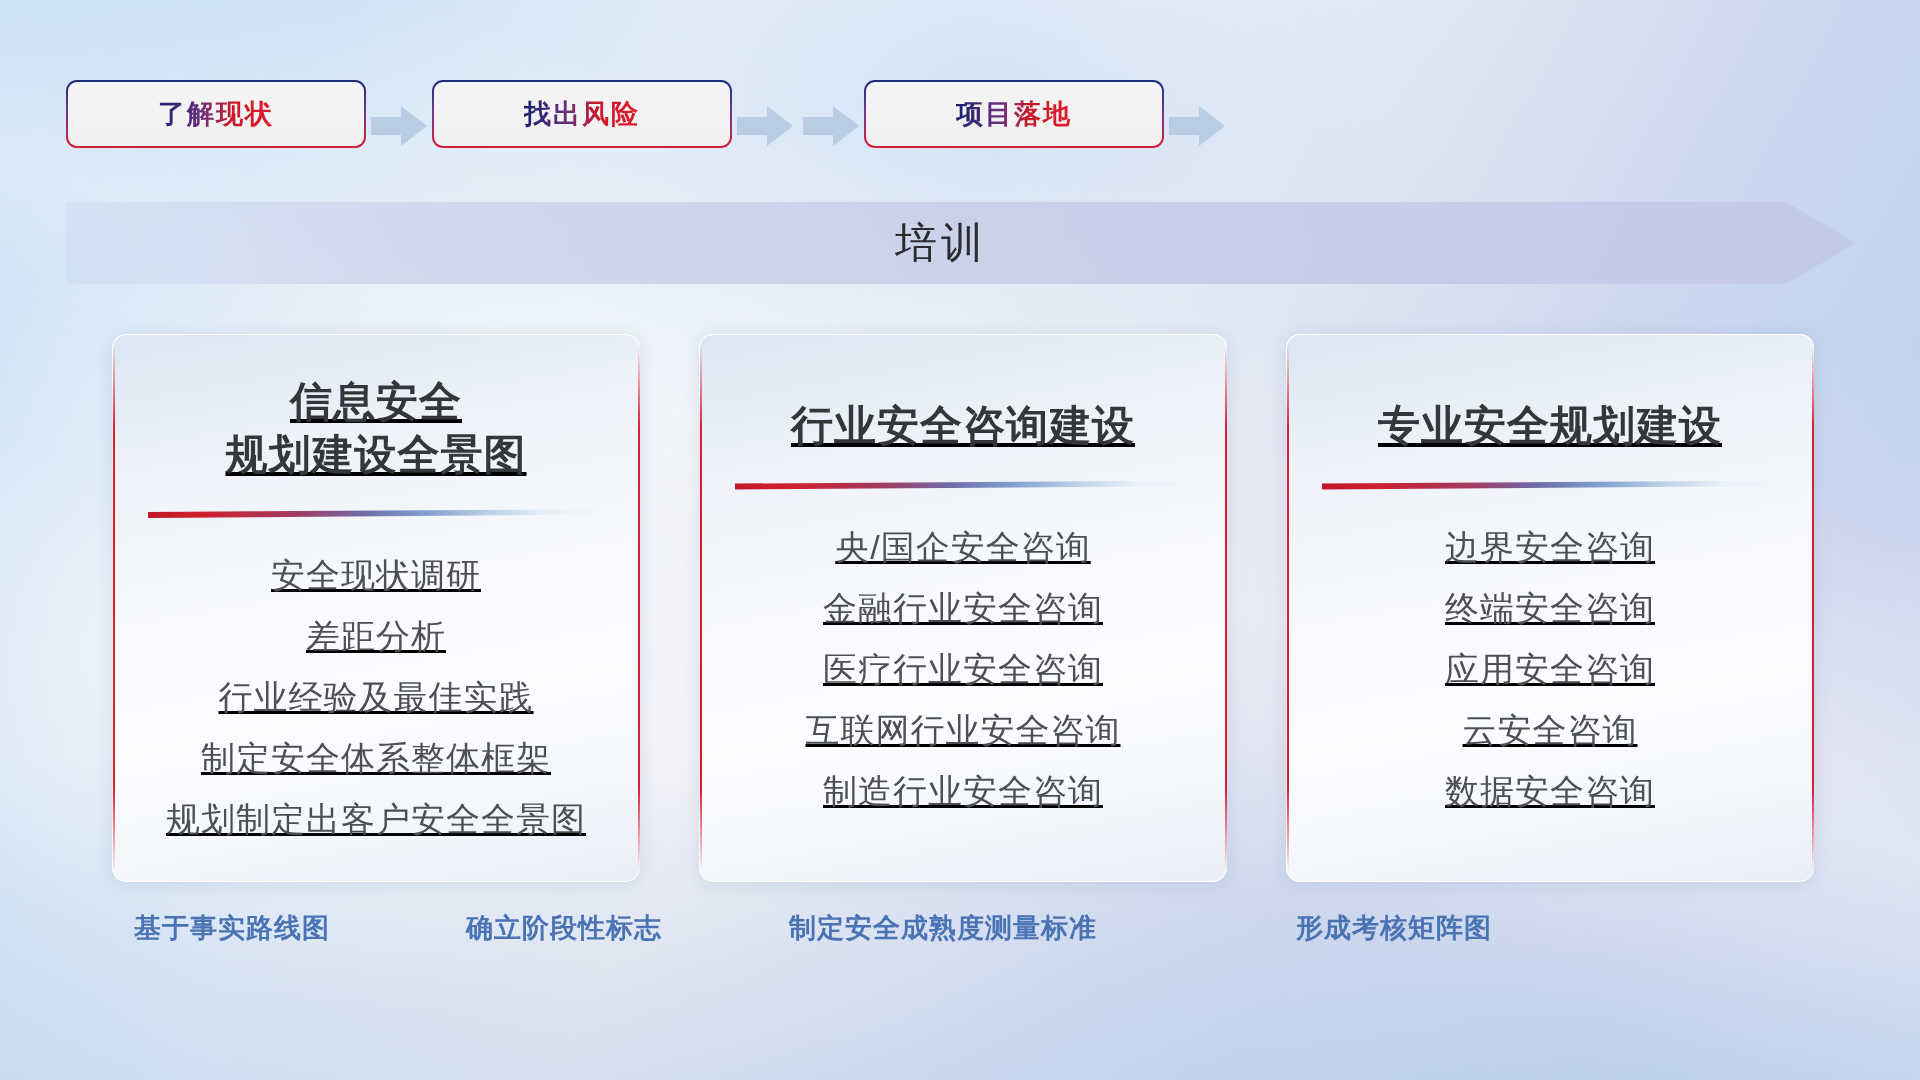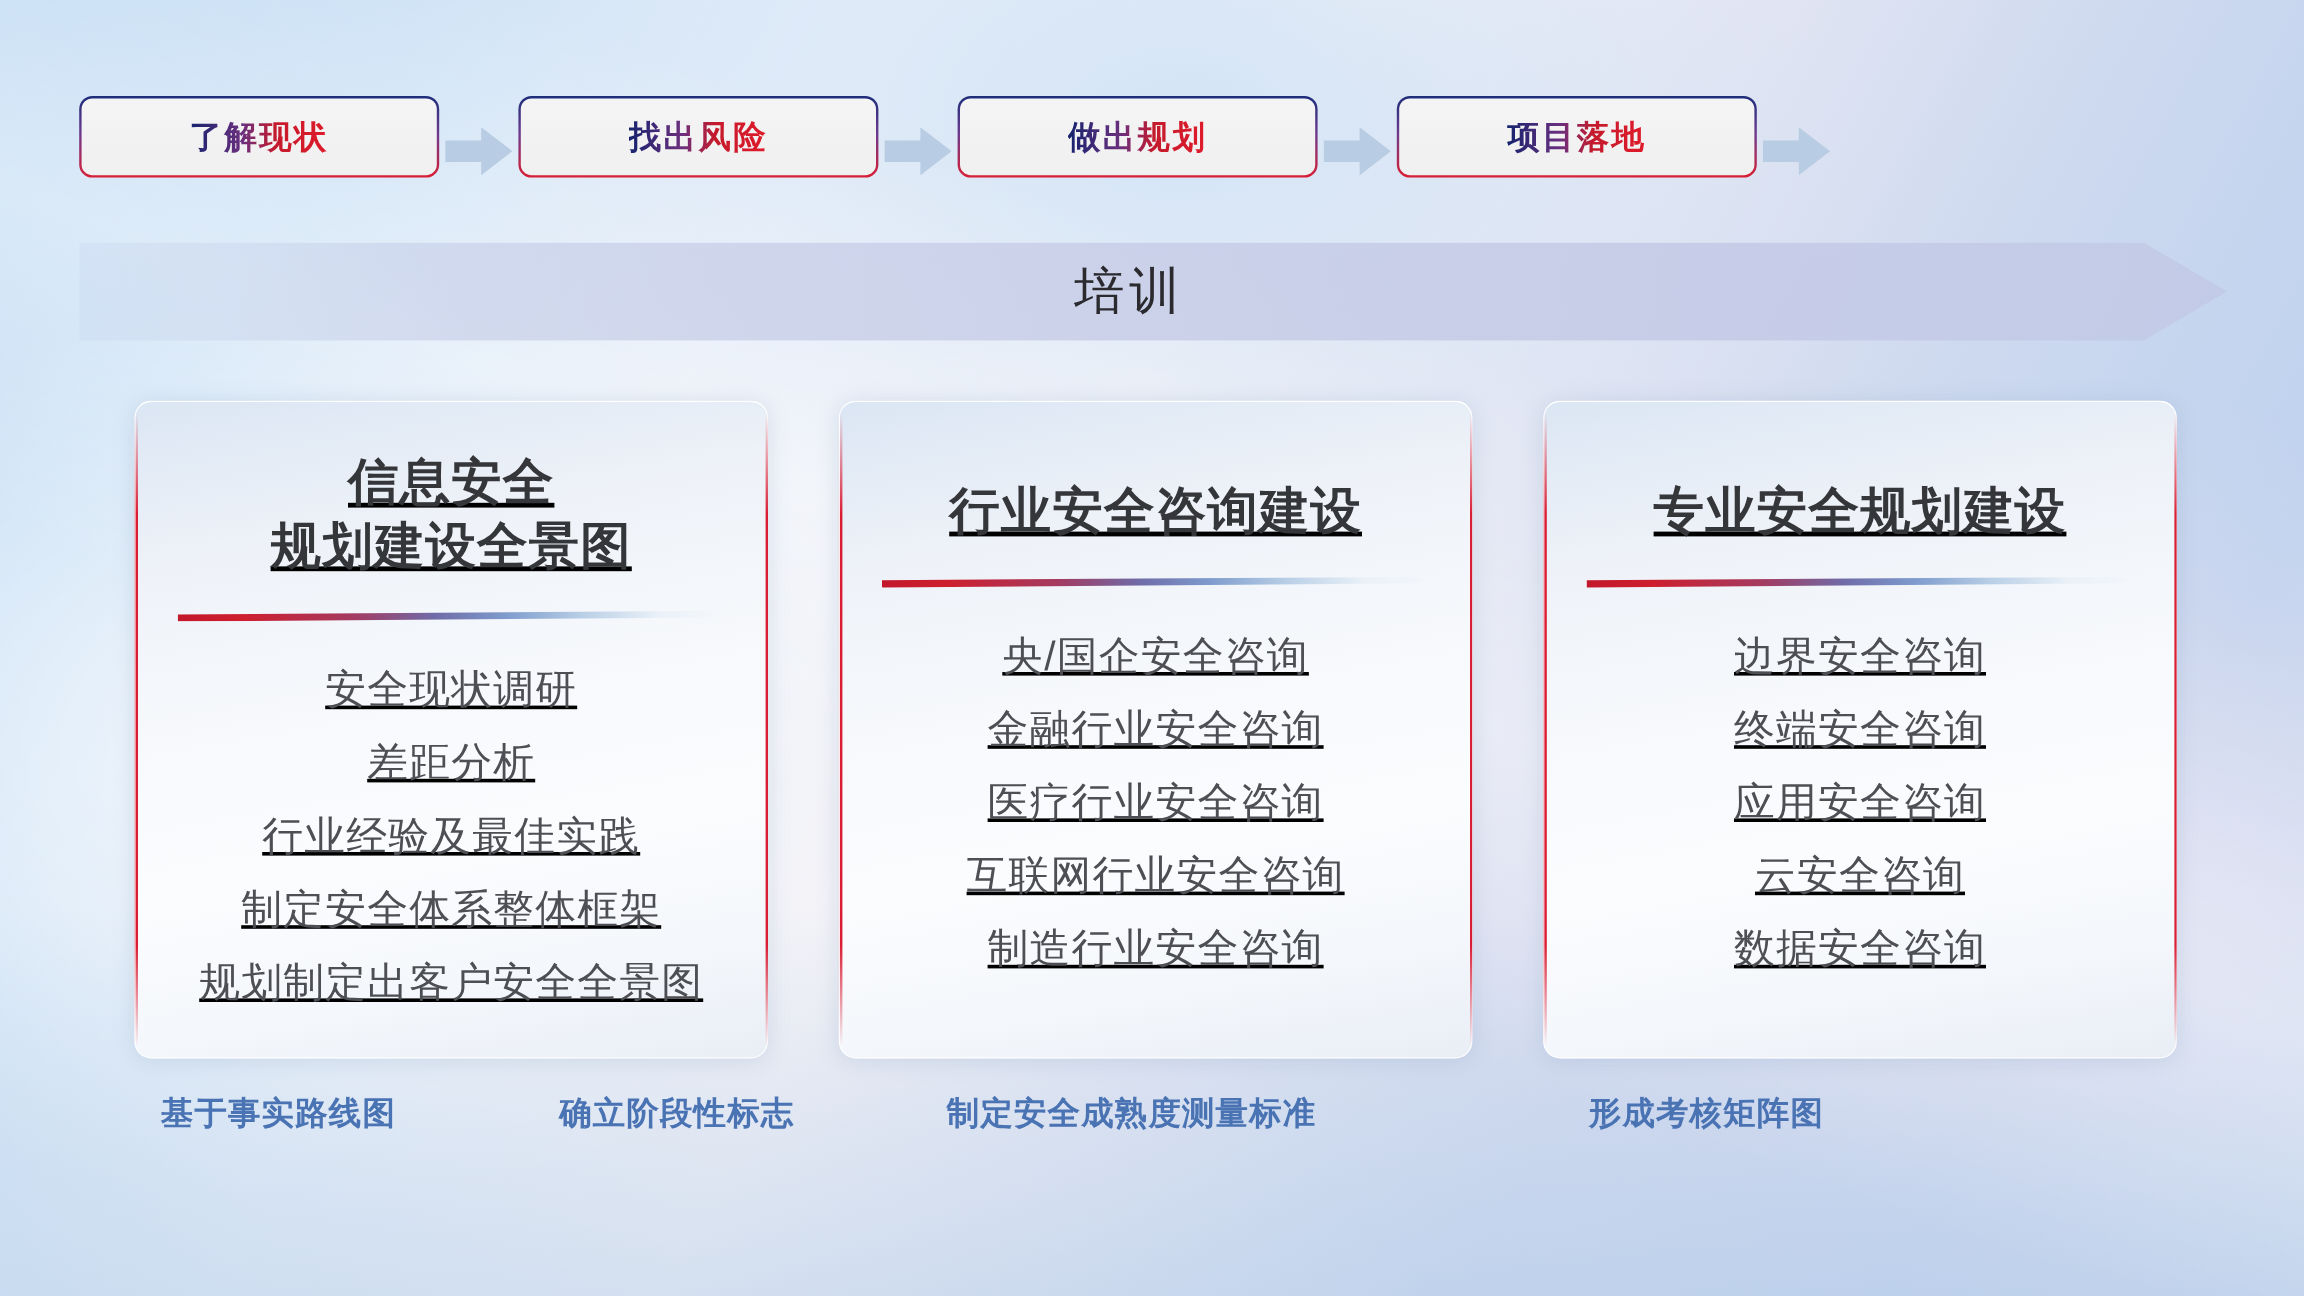--- a/index.html
+++ b/index.html
@@ -225,21 +225,21 @@
     position: absolute;
     font-size: 27px;
     font-weight: 700;
     color: #4a73b4;
     letter-spacing: 1px;
     white-space: nowrap;
   }
   .fn0 { left: 134px; }
   .fn1 { left: 466px; }
   .fn2 { left: 789px; font-family: Liberation Mono, monospace; }
-  .fn3 { left: 1324px; }
+  .fn3 { left: 1296px; }
 </style>
 </head>
 <body>
 
 <div id="bg"></div>
 <div id="bg-sheen"></div>
 
 <div id="steps">
 
   <div class="step-box">
@@ -259,25 +259,20 @@
       <span class="step-label">找出风险</span>
     </div>
   </div>
 
   <div class="step-arrow">
     <svg width="56" height="40" viewBox="0 0 56 40" aria-hidden="true">
       <path d="M0 11 H30 V0 L56 20 L30 40 V29 H0 Z" fill="#b8cce3"></path>
     </svg>
   </div>
 
-  <div class="step-box">
-    <div class="step-inner">
-      <span class="step-label">做出规划</span>
-    </div>
-  </div>
 
   <div class="step-arrow">
     <svg width="56" height="40" viewBox="0 0 56 40" aria-hidden="true">
       <path d="M0 11 H30 V0 L56 20 L30 40 V29 H0 Z" fill="#b8cce3"></path>
     </svg>
   </div>
 
   <div class="step-box">
     <div class="step-inner">
       <span class="step-label">项目落地</span>

